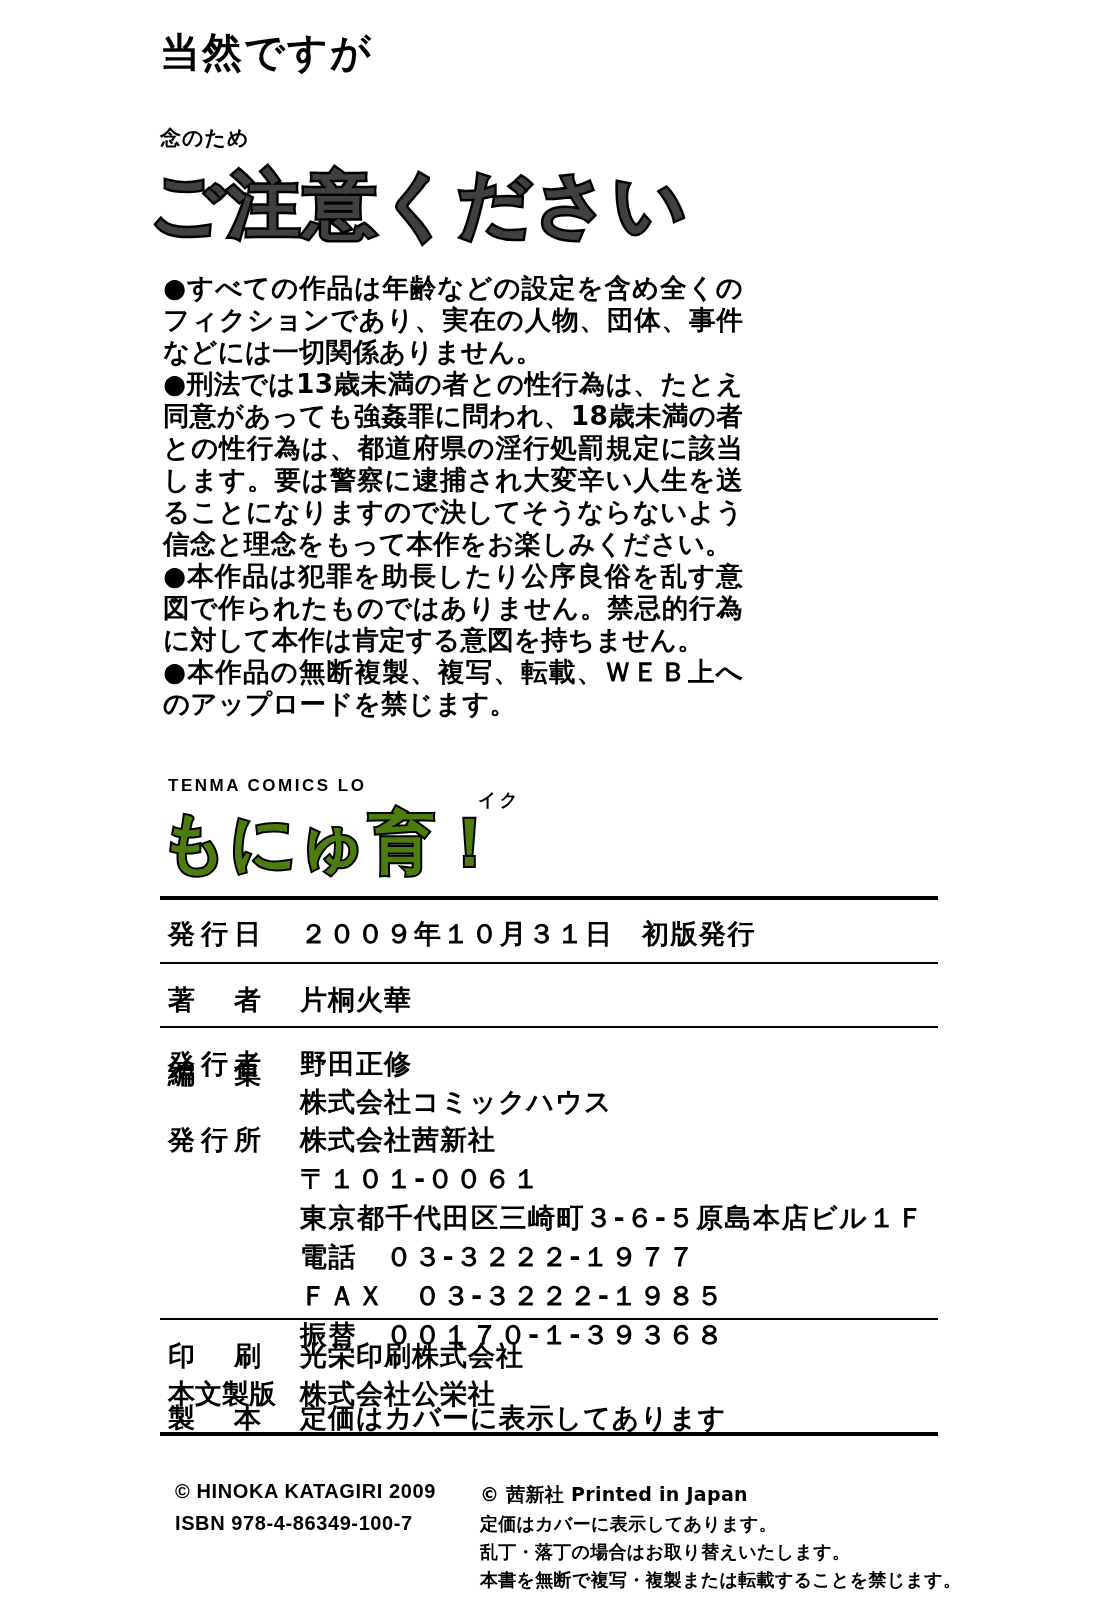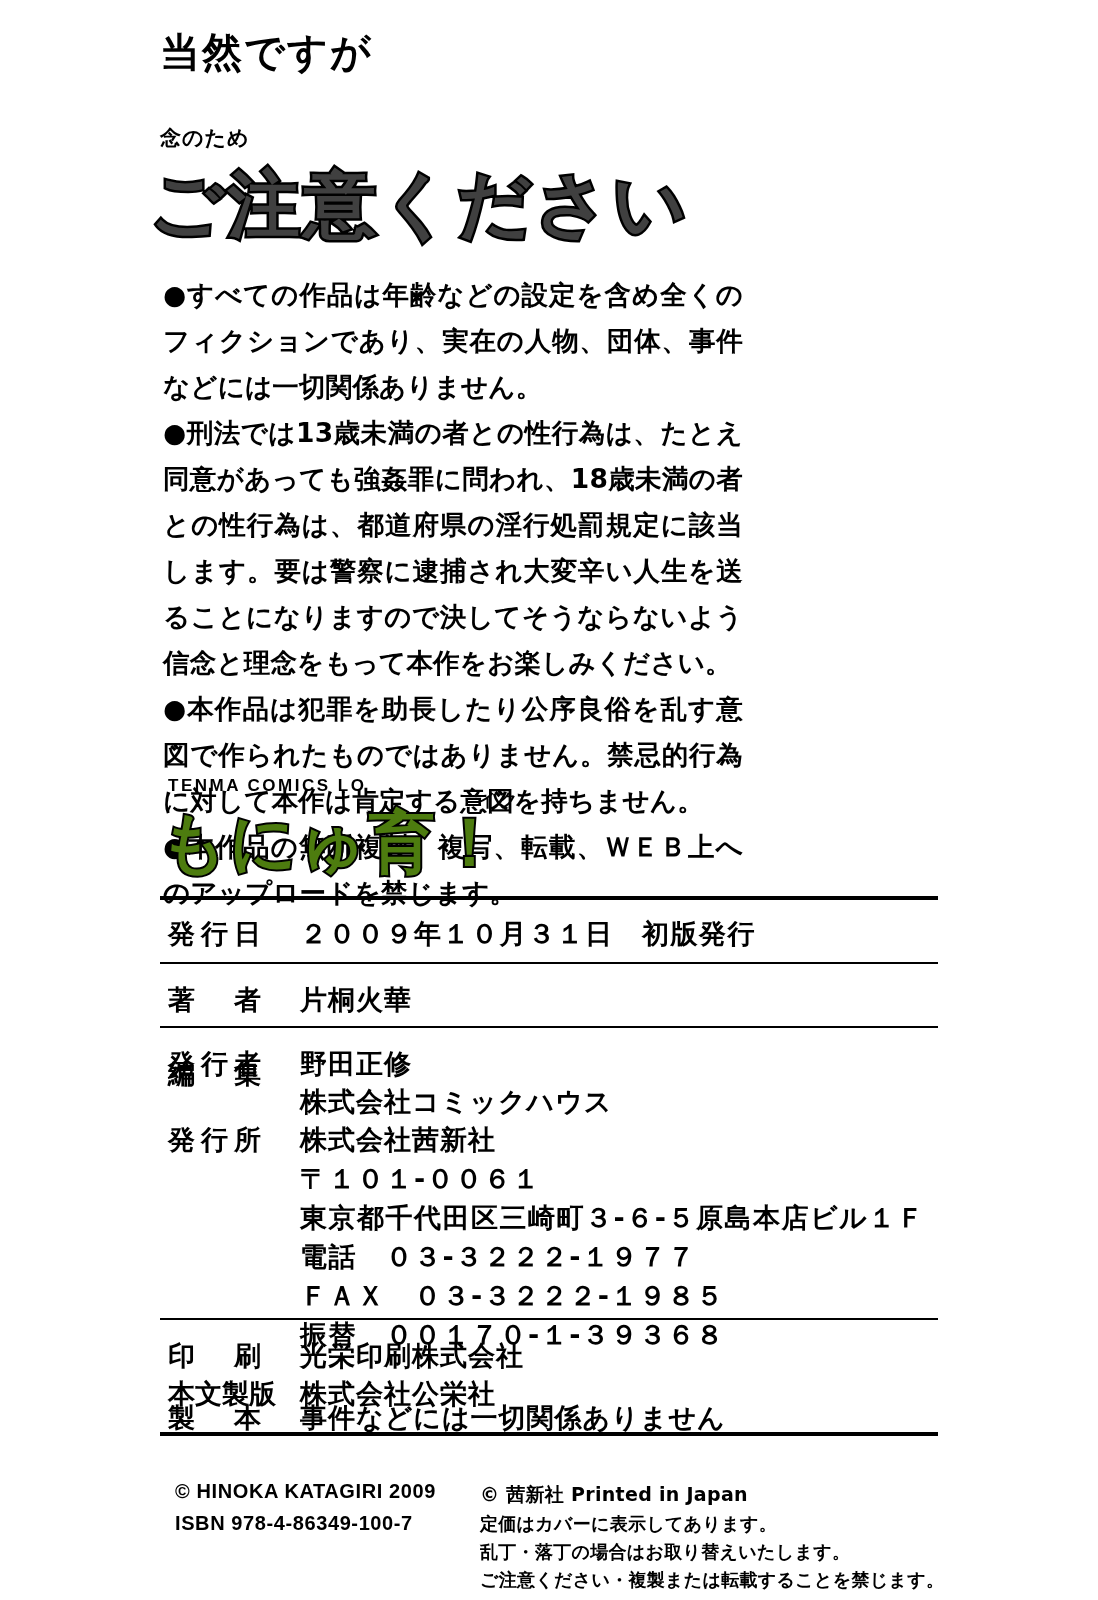--- a/index.html
+++ b/index.html
@@ -55,21 +55,21 @@
   }
 
   
   .notice {
     position: absolute;
     left: 163px;
     top: 272px;
     width: 580px;
     font-size: 26.5px;
     font-weight: bold;
-    line-height: 46px;
+    line-height: 32px;
     letter-spacing: 0.2px;
     text-align: justify;
   }
   .notice p {
     margin: 0;
     text-indent: 0;
   }
 
   
   .series-label {
@@ -192,23 +192,23 @@
   <div class="colo val-wide" style="top:1282px;">ＦＡＸ　０３-３２２２-１９８５</div>
   <div class="colo val-wide" style="top:1321px;">振替　００１７０-１-３９３６８</div>
 
   <div class="colo lbl" style="top:1342px;">印　刷</div>
   <div class="colo val" style="top:1342px;">光栄印刷株式会社</div>
 
   <div class="colo lbl" style="top:1380px; letter-spacing:0px;">本文製版</div>
   <div class="colo val" style="top:1380px;">株式会社公栄社</div>
 
   <div class="colo lbl" style="top:1404px;">製　本</div>
-  <div class="colo val" style="top:1404px;">事件などには一切関係ありません</div>
+  <div class="colo val" style="top:1404px;">定価はカバーに表示してあります</div>
 
   <div class="footer-left" style="top:1480px;">© HINOKA KATAGIRI 2009</div>
   <div class="footer-left" style="top:1512px;">ISBN 978-4-86349-100-7</div>
 
   <div class="footer-right first" style="top:1482px;">© 茜新社 Printed in Japan</div>
   <div class="footer-right" style="top:1512px;">定価はカバーに表示してあります。</div>
   <div class="footer-right" style="top:1540px;">乱丁・落丁の場合はお取り替えいたします。</div>
-  <div class="footer-right" style="top:1568px;">ご注意ください・複製または転載することを禁じます。</div>
+  <div class="footer-right" style="top:1568px;">本書を無断で複写・複製または転載することを禁じます。</div>
 
 </div>
 
 </body></html>

